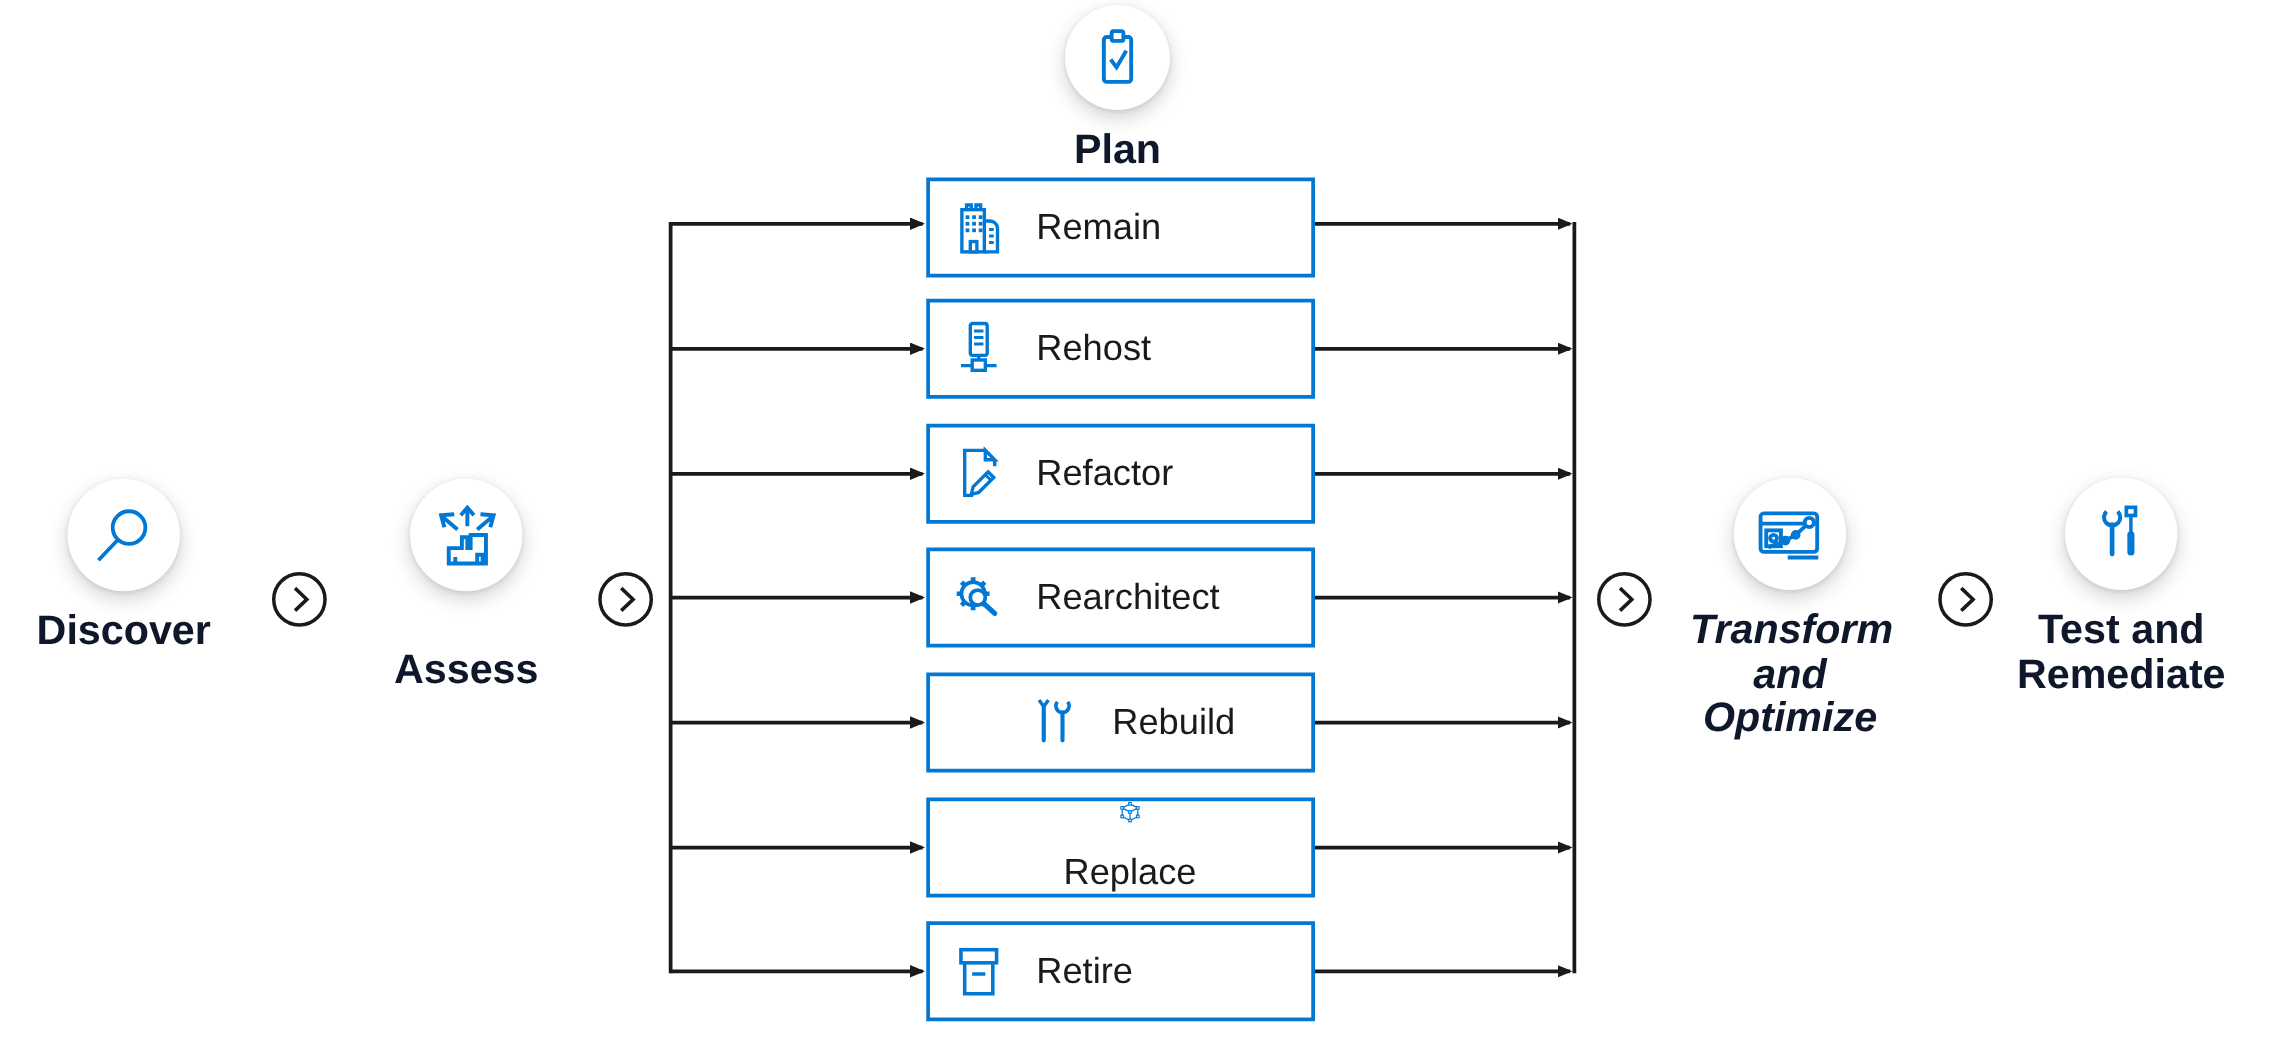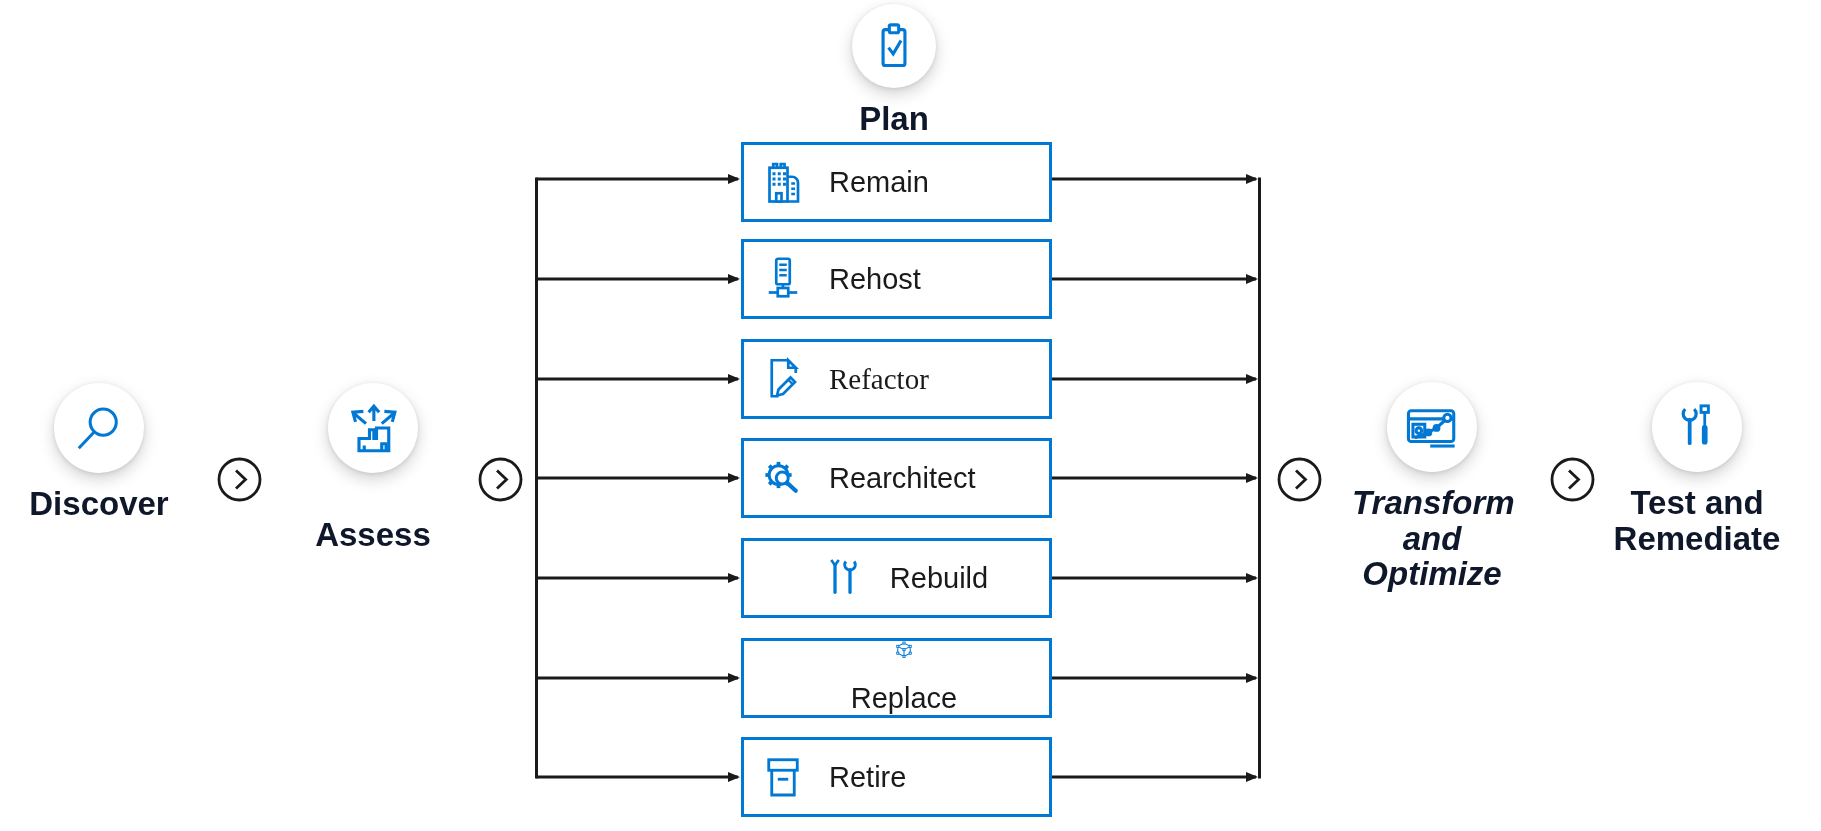--- a/index.html
+++ b/index.html
@@ -146,21 +146,21 @@
         <rect x="23" y="5" width="18" height="34" rx="2.5"></rect>
         <path d="M27 13 H37 M27 20 H37 M27 27 H37" stroke-width="3.2"></path>
         <path d="M32 39 V46"></path>
         <path d="M13 50 H51"></path>
         <rect x="25" y="44" width="14" height="11" fill="#ffffff"></rect>
       </g>
     </svg>
     <div class="box-label">Rehost</div>
   </div>
 
-  <div class="plan-box" style="top:339px;font-family:Liberation Serif, serif;">
+  <div class="plan-box" style="top:339px;">
     <svg width="48" height="48" viewBox="0 0 64 64">
       <g stroke="#0078D4" fill="none" stroke-width="3.6">
         <path d="M39 7 H17 V55 H26"></path>
         <path d="M39 7 L49 17 L39 17 Z"></path>
         <path d="M49 17 V24"></path>
         <path d="M24 54 L26 46 L42 30 L48 36 L32 52 Z"></path>
         <path d="M39 33 L45 39" stroke-width="3"></path>
       </g>
     </svg>
     <div class="box-label">Refactor</div>

